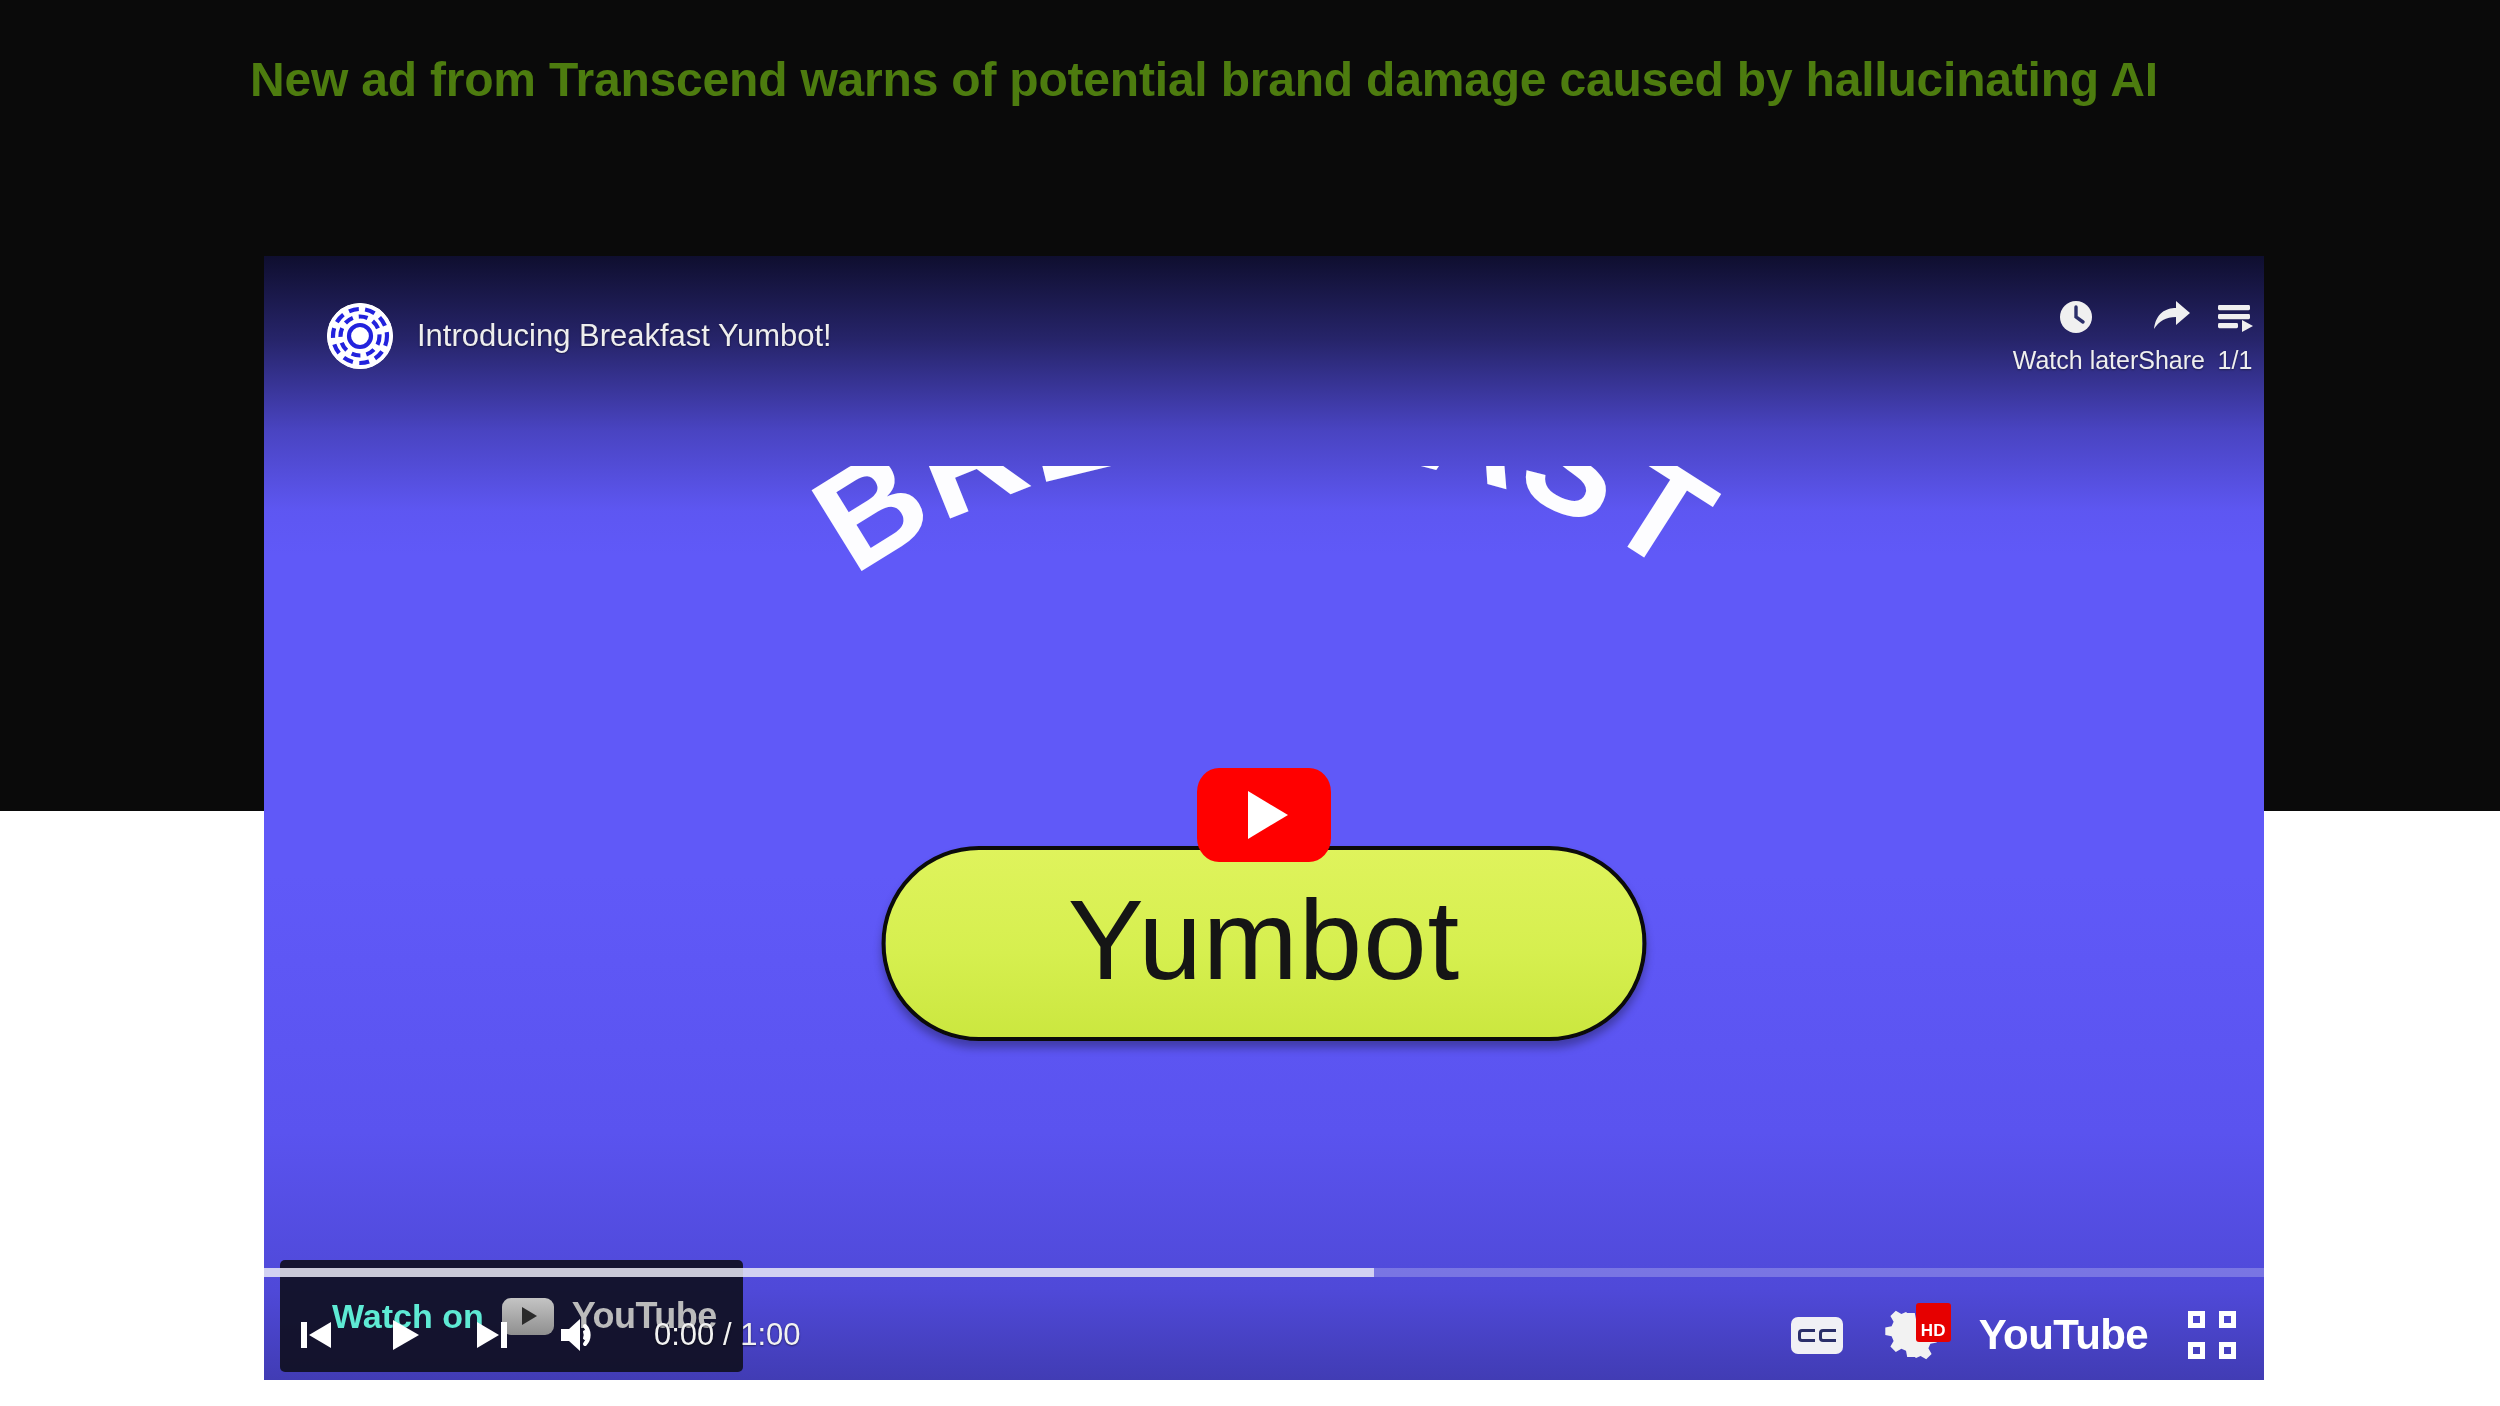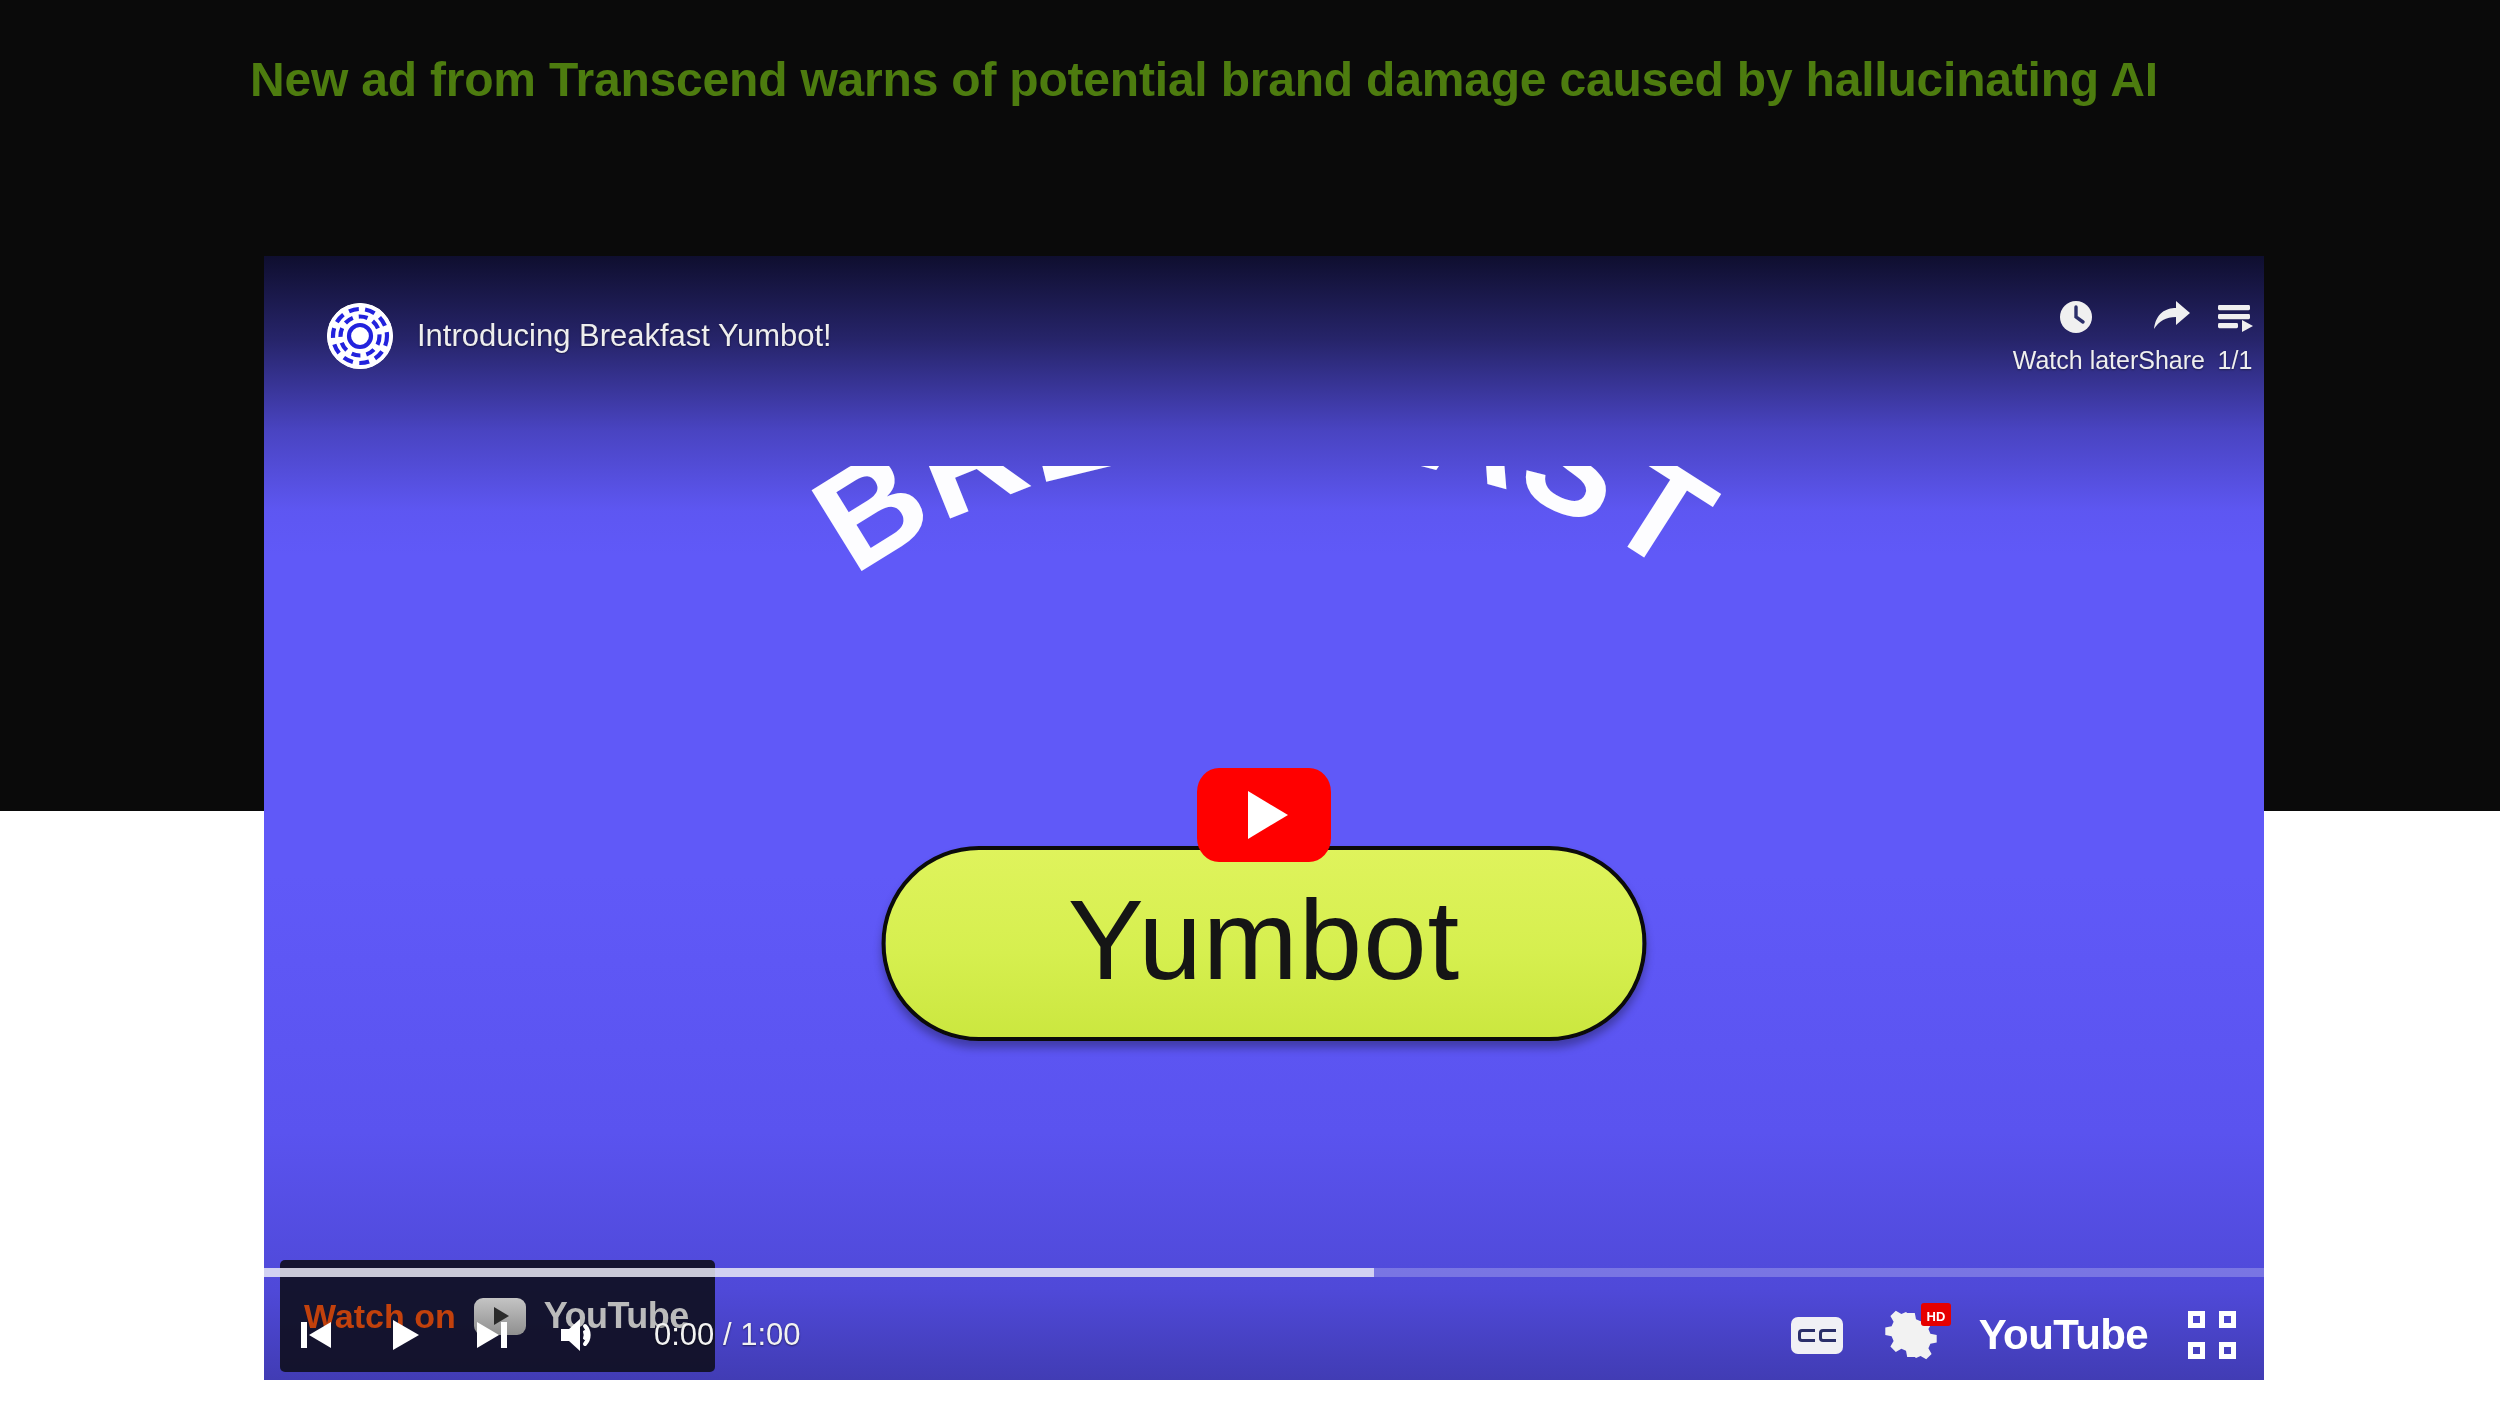--- a/index.html
+++ b/index.html
@@ -213,24 +213,25 @@
     height: 112px;
     padding: 0 26px 0 24px;
     background: rgba(16,16,34,0.93);
     border-radius: 5px;
     display: flex;
     align-items: center;
     gap: 18px;
     cursor: pointer;
   }
   .watch-badge-label {
-    color: #c2410c;
+    color: #5eead4;
     font-size: 34px;
     font-weight: bold;
     white-space: nowrap;
+    margin-left: 28px;
   }
   .watch-badge-wordmark {
     color: #bbbbbb;
     font-size: 36px;
     font-weight: bold;
     letter-spacing: -0.5px;
     white-space: nowrap;
   }
   .yt-chip {
     width: 52px;
@@ -345,23 +346,23 @@
     align-items: center;
     justify-content: center;
     cursor: pointer;
   }
   .hd-badge {
     position: absolute;
     right: -12px;
     top: -4px;
     background: #e60000;
     color: #ffffff;
-    font-size: 13px;
+    font-size: 17px;
     font-weight: bold;
-    padding: 7px 5px 2px 5px;
+    padding: 19px 5px 2px 5px;
     border-radius: 3px;
     line-height: 1.05;
     letter-spacing: 0.3px;
   }
 
   .yt-wordmark {
     color: #ffffff;
     font-size: 42px;
     font-weight: bold;
     letter-spacing: -0.6px;

